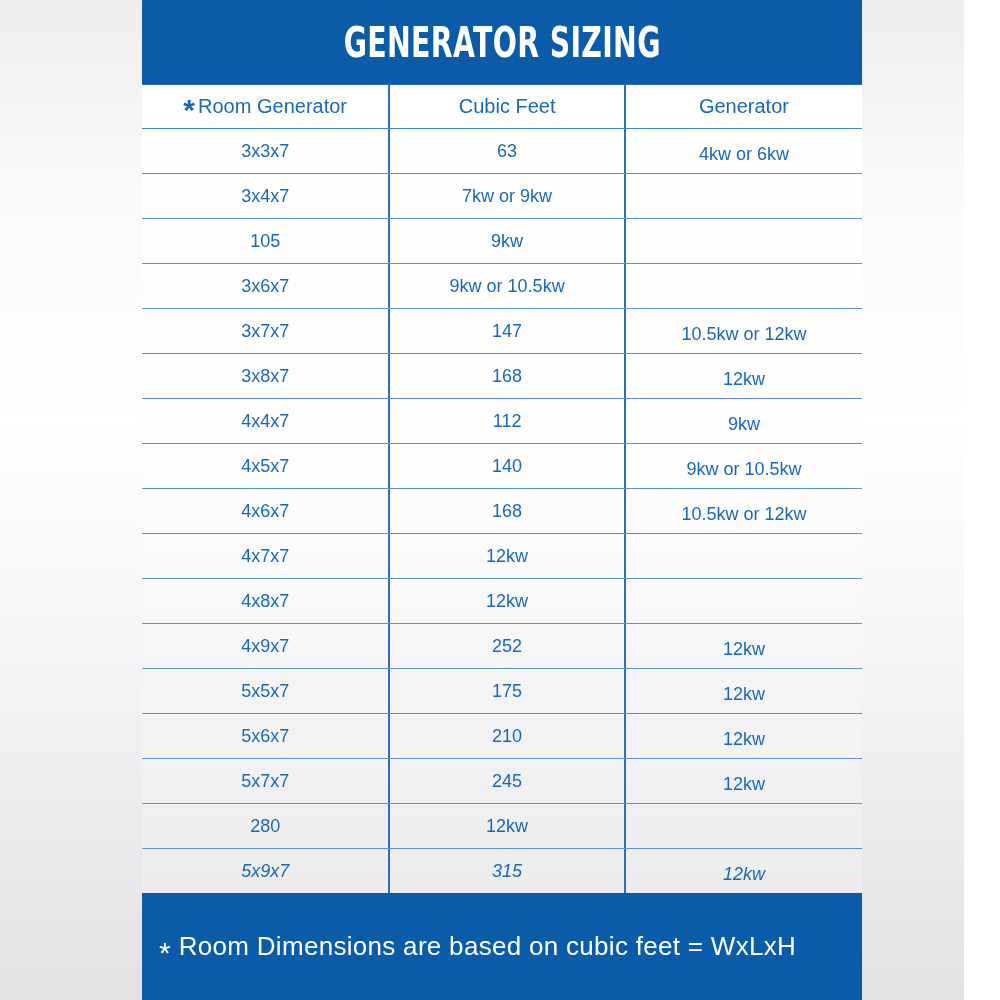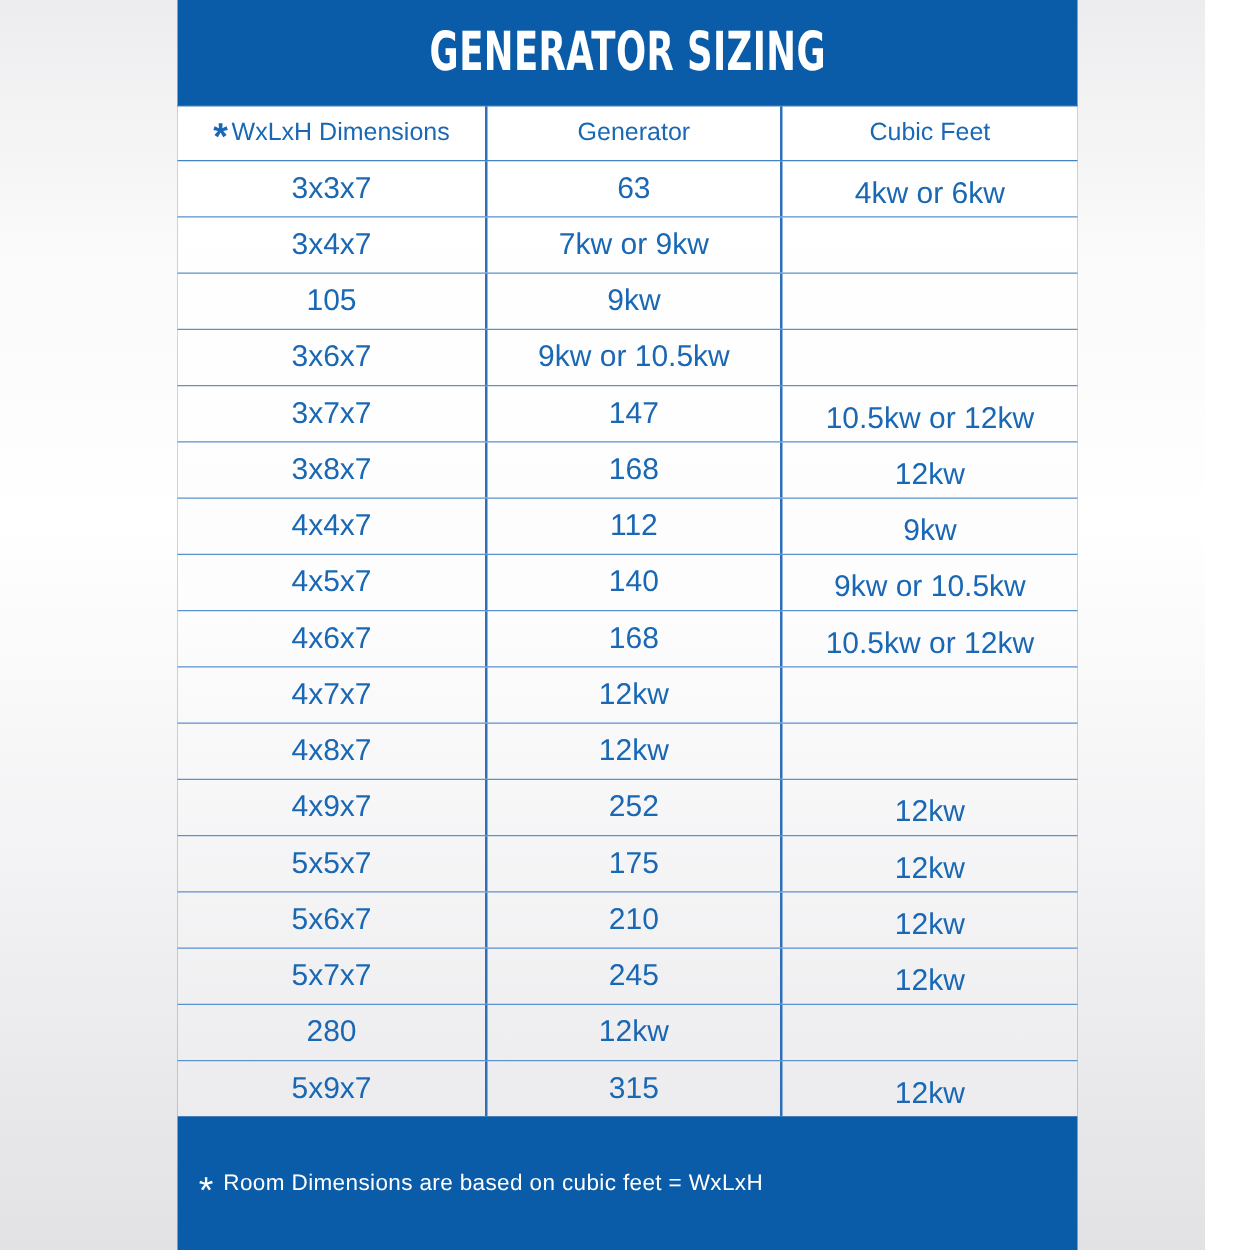--- a/index.html
+++ b/index.html
@@ -61,26 +61,27 @@
     display: grid;
     grid-template-columns: 34.5% 32.7% 32.8%;
     border-bottom: 1px solid #5b92cc;
   }
   .trow.thead {
     flex: 0 0 43px;
     border-bottom: 1px solid #4383c4;
   }
   #tbody .trow:last-child {
     border-bottom: none;
+    font-style: italic;
   }
   .tcell {
     display: flex;
     align-items: center;
     justify-content: center;
-    font-size: 24px;
+    font-size: 18px;
     color: #1a68b4;
     box-sizing: border-box;
     white-space: nowrap;
   }
   .tcell:nth-child(1), .tcell:nth-child(2) {
     border-right: 2px solid #2f6fb7;
   }
   #tbody .tcell:nth-child(3) {
     padding-top: 7px;
   }
@@ -106,45 +107,45 @@
     color: #ffffff;
   }
   .f-asterisk {
     font-size: 30px;
     line-height: 0;
     position: relative;
     top: 6px;
     margin-right: 8px;
   }
   .f-text {
-    font-size: 18px;
+    font-size: 26px;
     letter-spacing: 0.3px;
   }
 </style>
 </head>
 <body>
 
 <div class="page">
   <div class="panel">
 
     <div class="title-band">
       <span class="title-text">GENERATOR SIZING</span>
     </div>
 
     <div class="gtable">
       <div class="trow thead">
         <div class="tcell th">
           <span class="asterisk">*</span>
-          <span>WxLxH Dimensions</span>
+          <span>Room Generator</span>
+        </div>
+        <div class="tcell th">
+          <span>Cubic Feet</span>
         </div>
         <div class="tcell th">
           <span>Generator</span>
-        </div>
-        <div class="tcell th">
-          <span>Cubic Feet</span>
         </div>
       </div>
       <div id="tbody" style="display:contents"><div class="trow">
             <div class="tcell">3x3x7</div>
             <div class="tcell">63</div>
             <div class="tcell">4kw or 6kw</div>
           </div><div class="trow">
             <div class="tcell">3x4x7</div>
             <div class="tcell">7kw or 9kw</div>
           </div><div class="trow">

